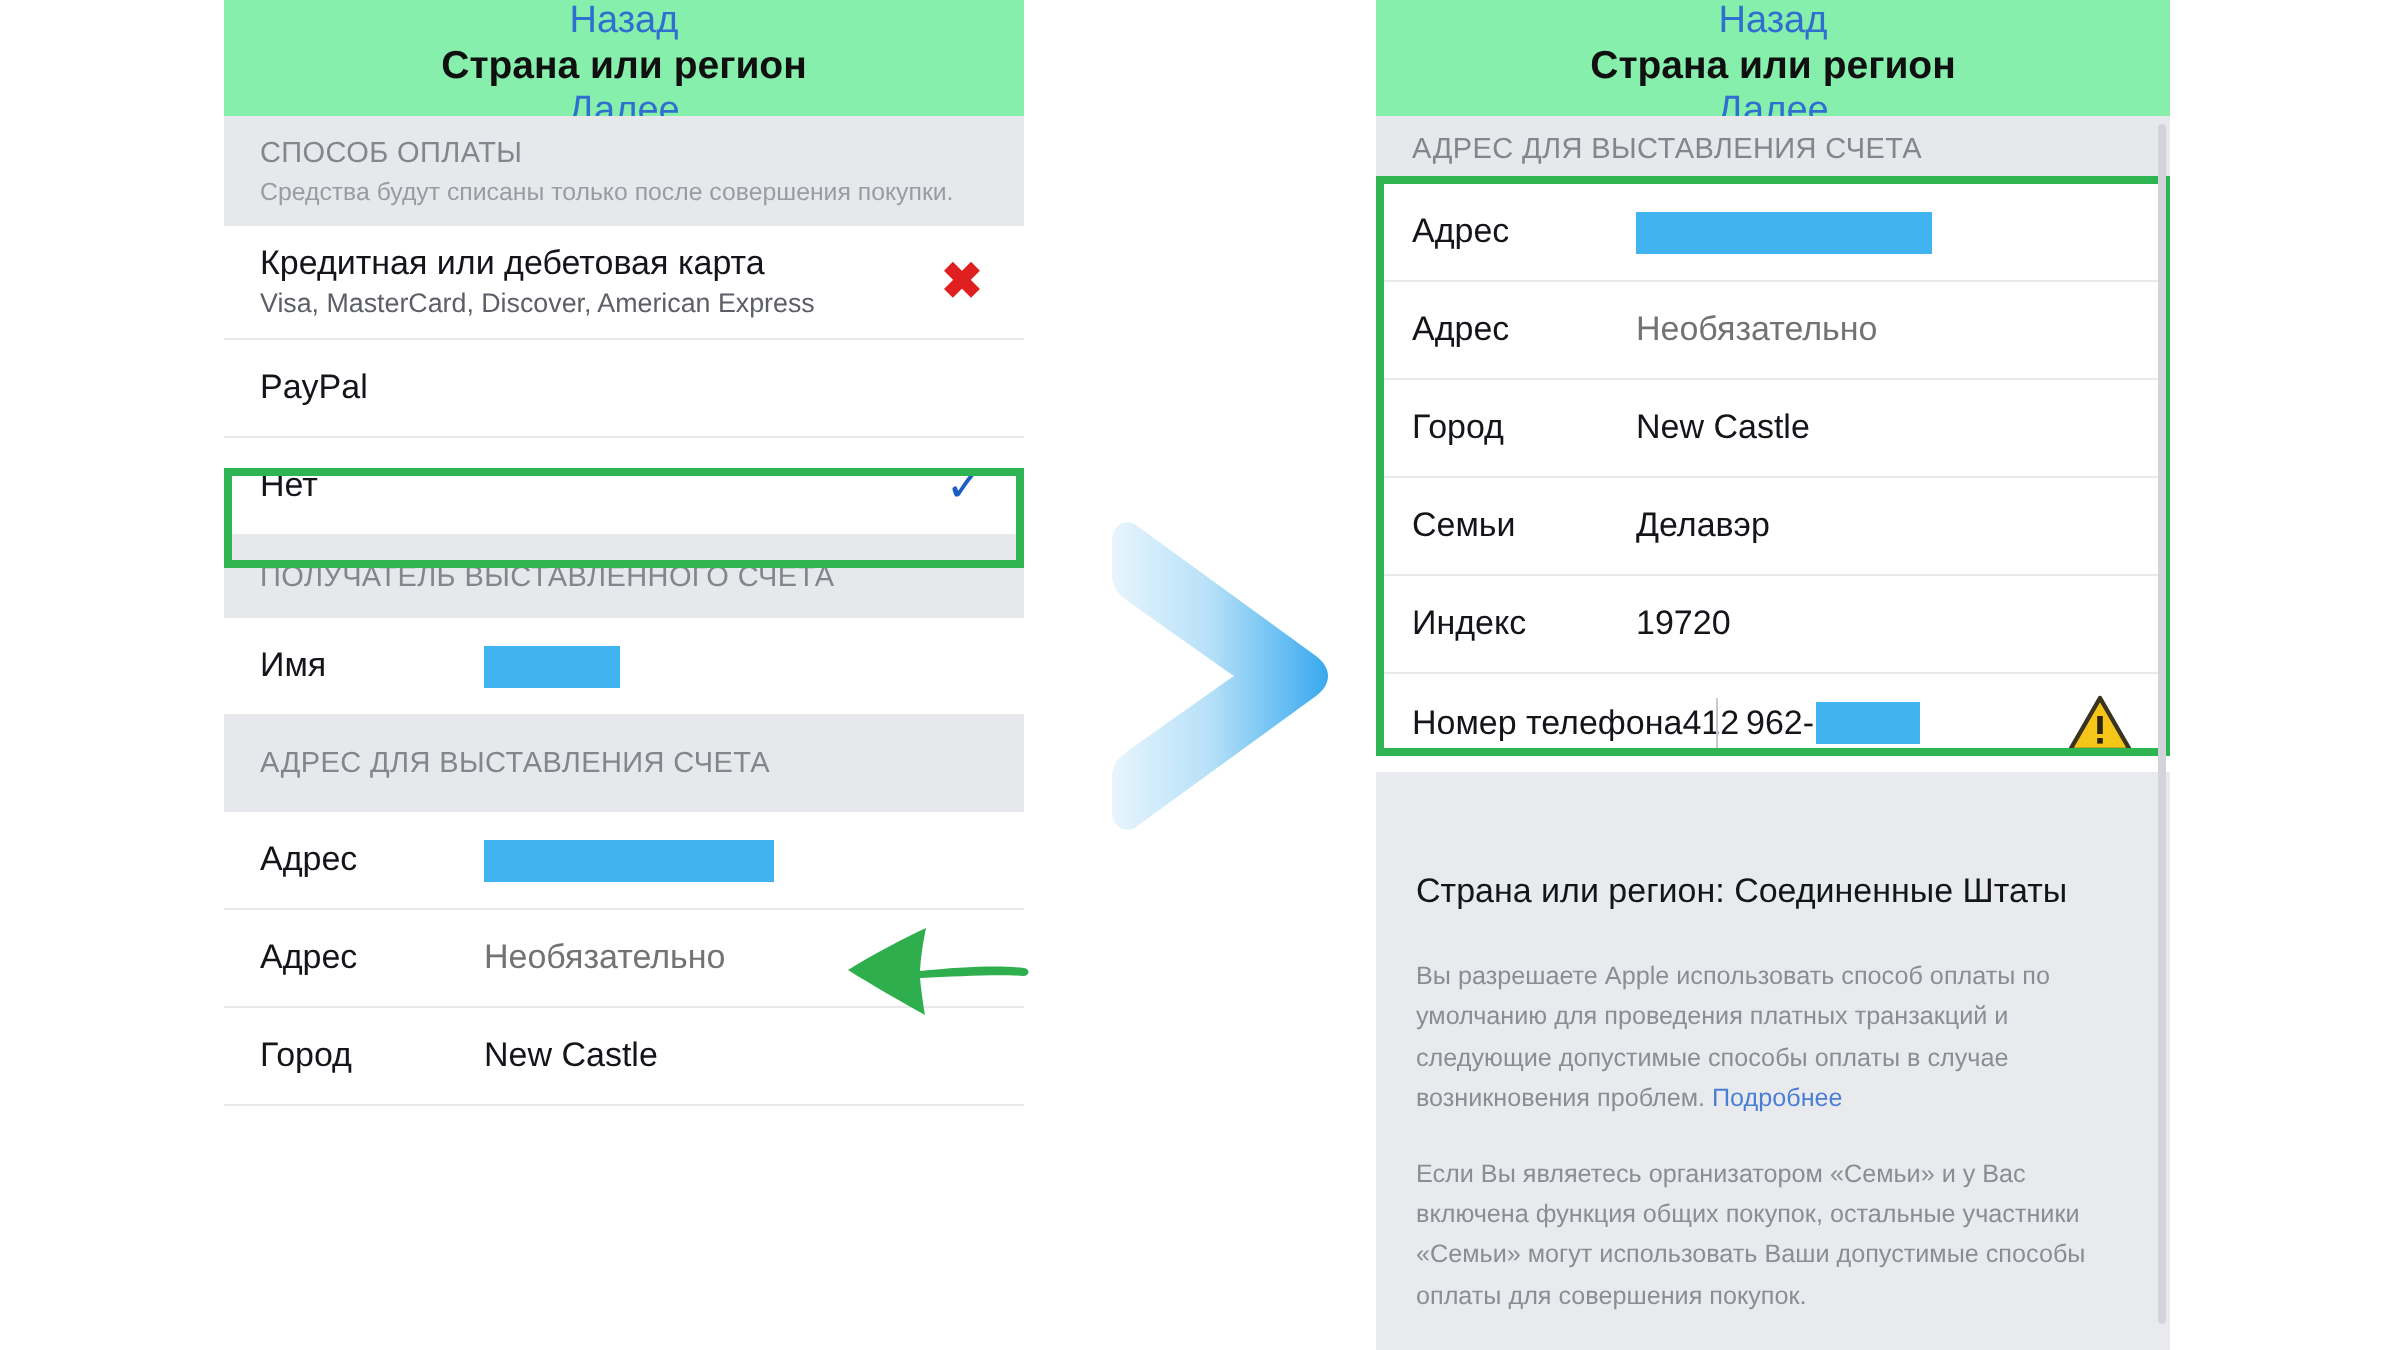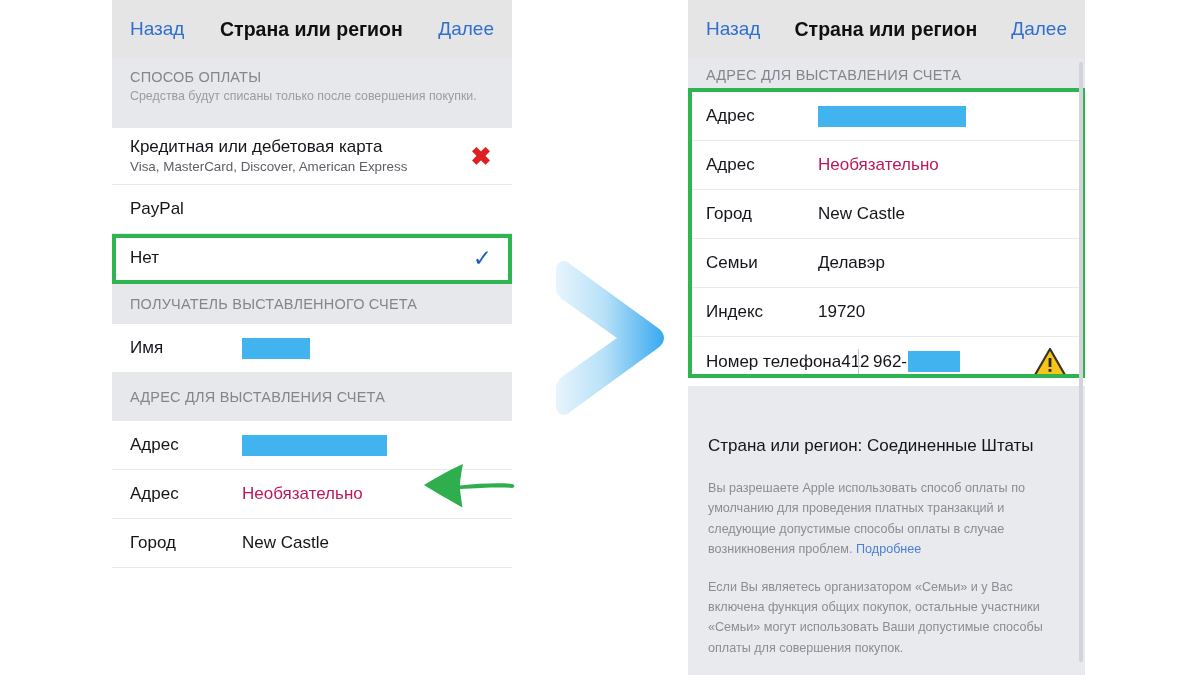--- a/index.html
+++ b/index.html
@@ -25,42 +25,43 @@
     background: #ffffff;
     overflow: hidden;
   }
   #panel-left  { left: 112px; top: 0;  width: 400px; height: 675px; }
   #panel-right { left: 688px; top: 0;  width: 397px; height: 675px; }
 
   
   .navbar {
     position: relative;
     height: 58px;
-    background: #e5e5e5;
+    background: #86efac;
     display: flex;
     align-items: center;
     justify-content: space-between;
     padding: 0 18px;
+    flex-direction: column;
   }
   .nav-btn {
     color: #2f6fd0;
     font-size: 19px;
     white-space: nowrap;
   }
   .nav-title {
     color: #101010;
     font-size: 19.5px;
     font-weight: bold;
     white-space: nowrap;
   }
 
   
   .section-head {
     background: #e7e8ec;
-    padding: 11px 18px 25px 18px;
+    padding: 11px 18px 10px 18px;
     position: relative;
   }
   .section-head .title {
     color: #84868d;
     font-size: 14.5px;
     letter-spacing: 0.2px;
     white-space: nowrap;
   }
   .section-head .sub {
     color: #9a9ca3;
@@ -89,21 +90,21 @@
     color: #5d5f66;
     font-size: 13.4px;
     margin-top: 2px;
     white-space: nowrap;
   }
   .row-value {
     color: #14151a;
     font-size: 17px;
     white-space: nowrap;
   }
-  .row-value.placeholder { color: #be185d; }
+  .row-value.placeholder { color: #737373; }
   .field-label { width: 112px; flex: 0 0 112px; }
   .field-label.wide { width: 148px; flex: 0 0 148px; }
 
   
   .redact {
     display: inline-block;
     height: 21px;
     background: #41b4f0;
     vertical-align: middle;
   }

